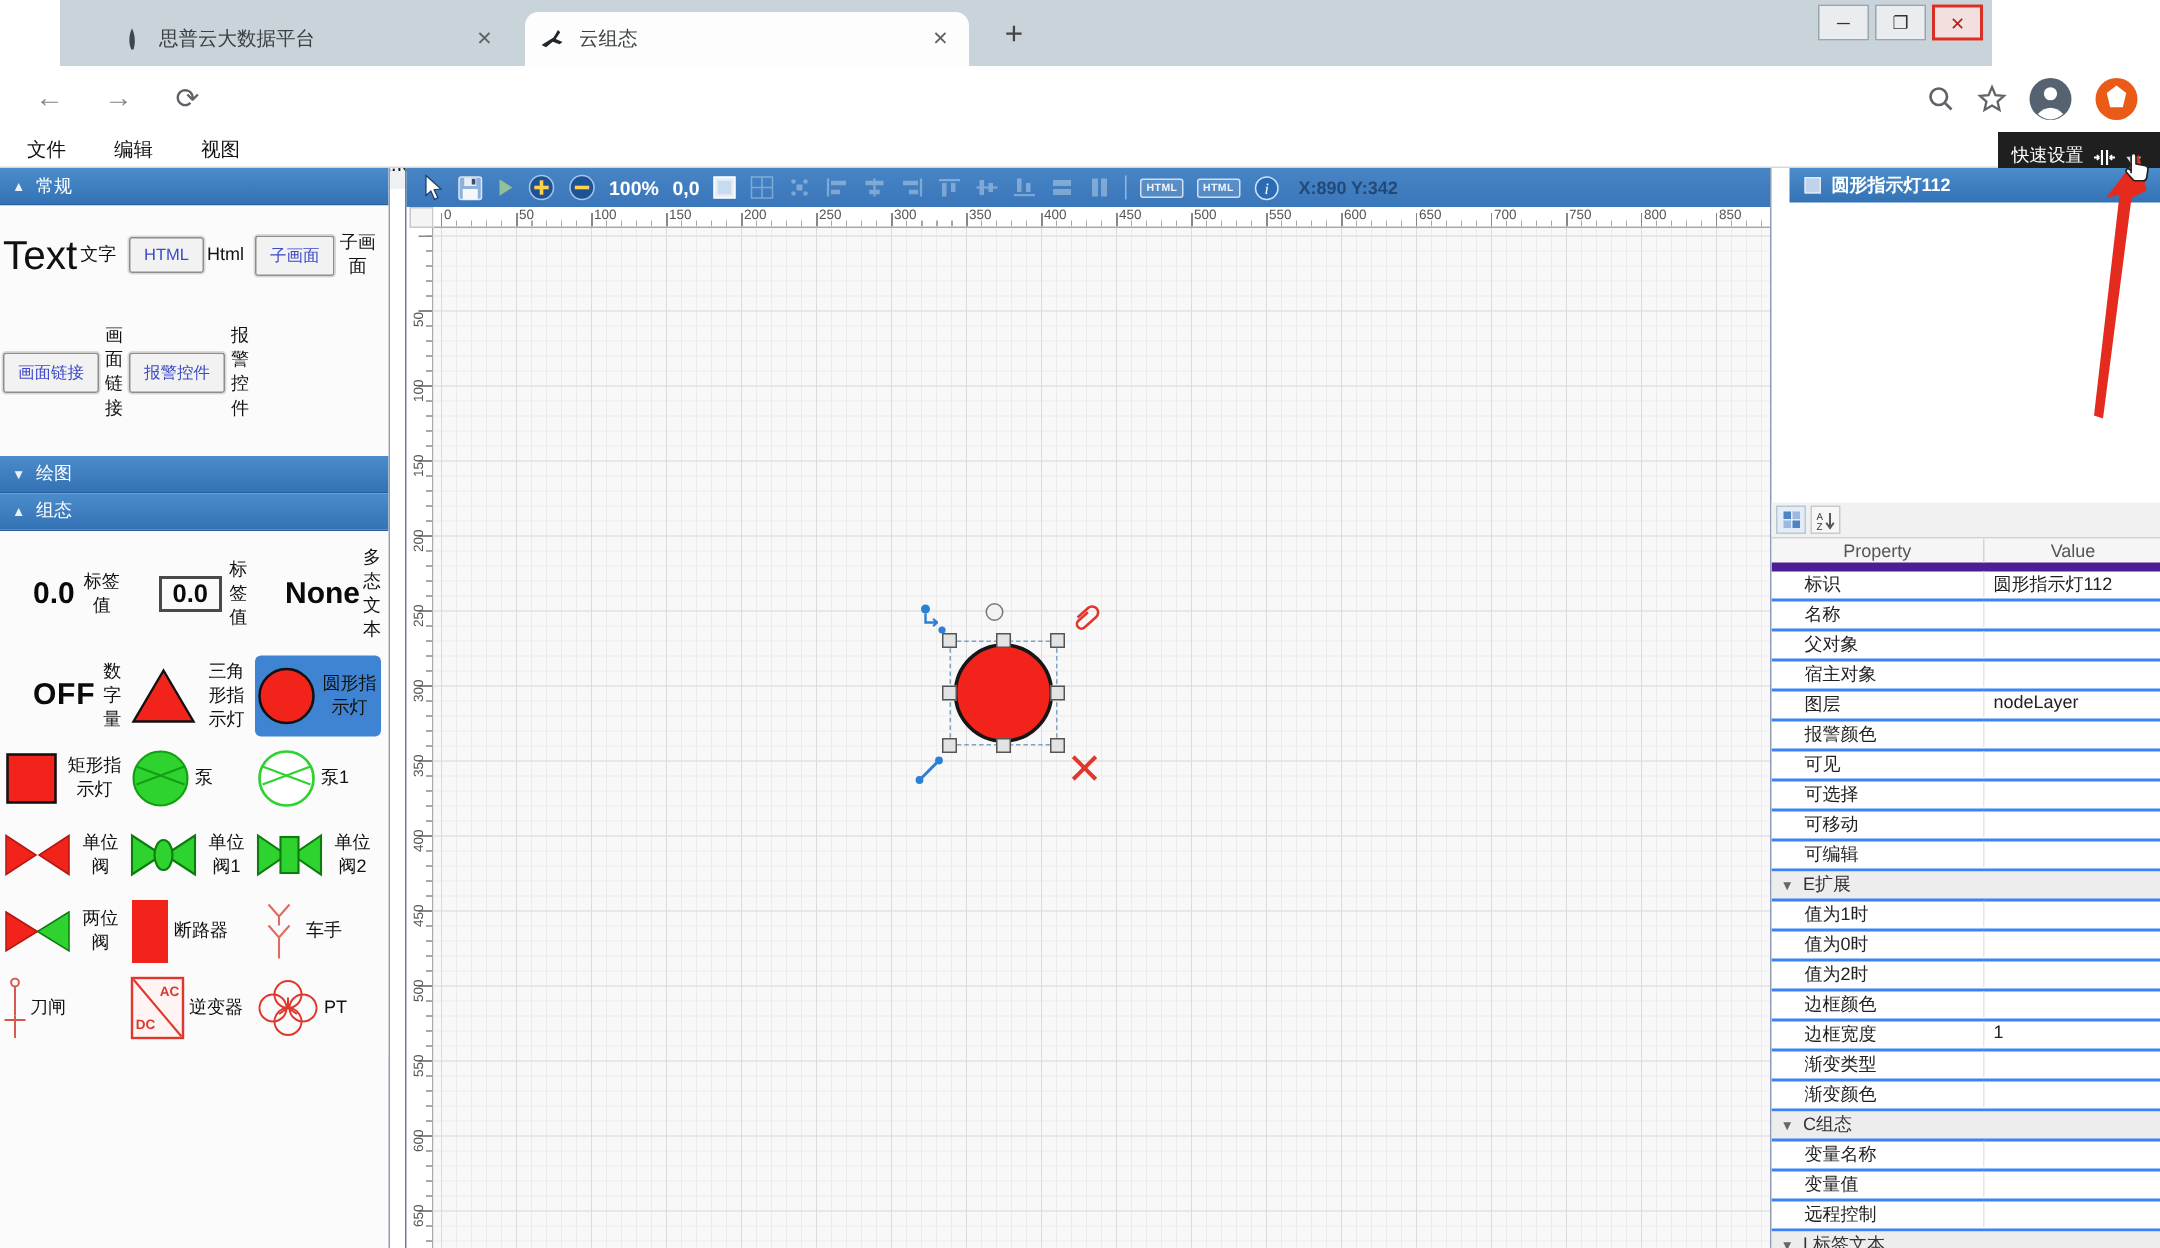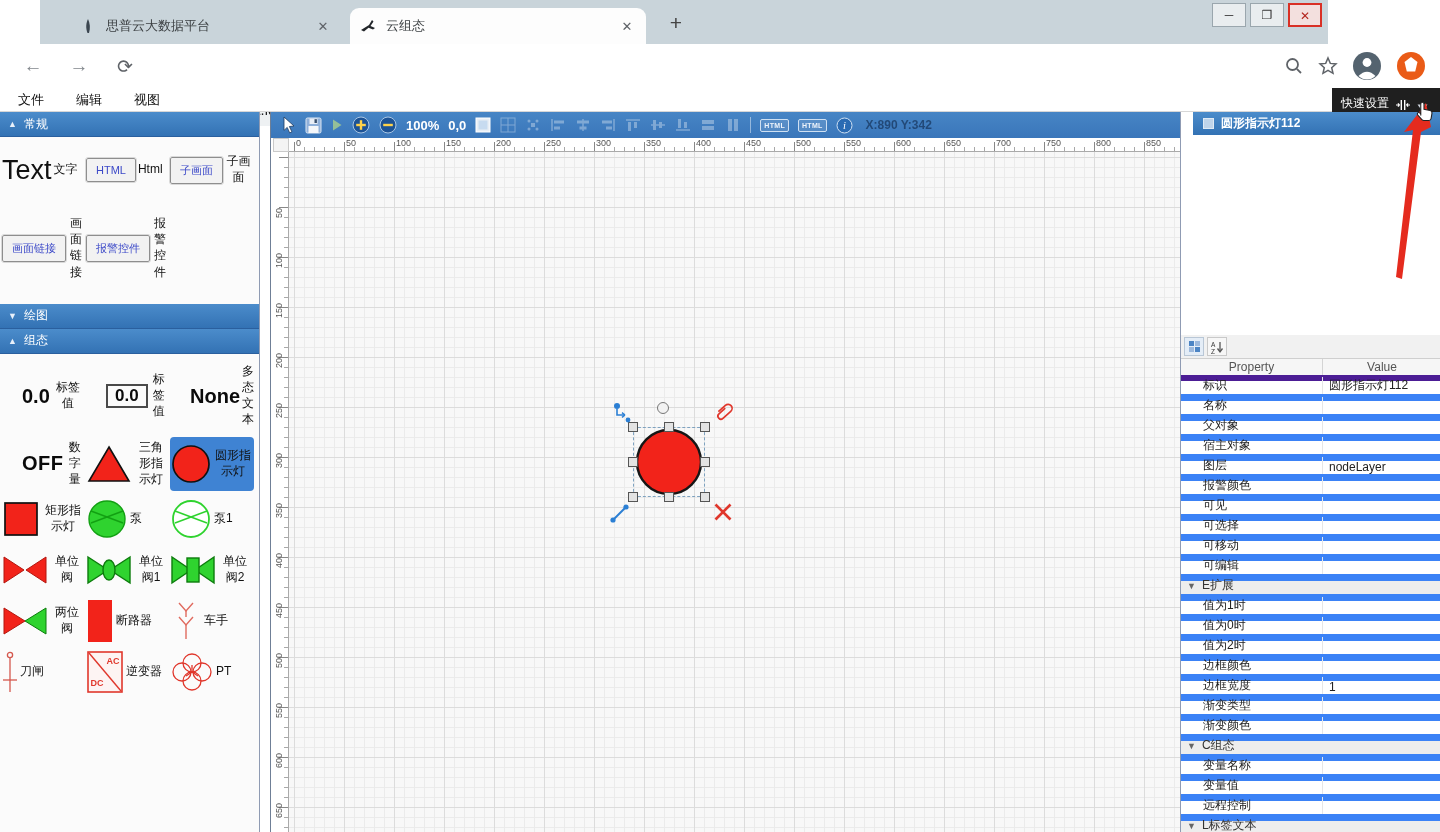--- a/index.html
+++ b/index.html
@@ -107,21 +107,21 @@
   .rphead .sq { width:11px; height:11px; background:#bfd4ea; border:1px solid #dfeaf5; }
   .ptool { position:absolute; left:0; top:223px; width:260px; height:24px; background:#f1f1f1; border-bottom:1px solid #cfcfcf;
     display:flex; align-items:center; gap:3px; padding-left:3px; }
   .ptbtn { width:20px; height:19px; display:flex; align-items:center; justify-content:center; border:1px solid #b9c7d6; background:#e4edf7; }
   .ptbtn.plain { border-color:#c9c9c9; background:#f7f7f7; }
   .ptable { position:absolute; left:0; top:247px; width:260px; bottom:0; overflow:hidden; font-size:12px; }
   .phead { display:flex; height:22px; background:#f6f6f6; border-bottom:6px solid #4c1d95; color:#555; }
   .phead div { display:flex; align-items:center; justify-content:center; }
   .phead .c1 { width:142px; border-right:1px solid #d4d4d4; }
   .phead .c2 { flex:1; }
-  .prow { display:flex; height:20px; border-bottom:7px solid #3b82f6; align-items:flex-end; color:#222; }
+  .prow { display:flex; height:20px; border-bottom:2px solid #3b82f6; align-items:flex-start; color:#222; }
   .prow .pl { width:142px; padding-left:22px; display:flex; align-items:center; border-right:1px solid #e6e6e6; }
   .prow .pv { flex:1; display:flex; align-items:center; padding-left:6px; }
   .prow.sec { background:#ededed; }
   .prow.sec .pl { padding-left:6px; gap:6px; color:#333; border-right:none; }
   .prow.sec .tri { font-size:9px; color:#666; }
   .prow .pv.fill { padding:0; }
   .swatch { flex:1; height:100%; }
 
   .overlay { position:absolute; left:0; top:0; width:1440px; height:832px; pointer-events:none; }
 </style>

